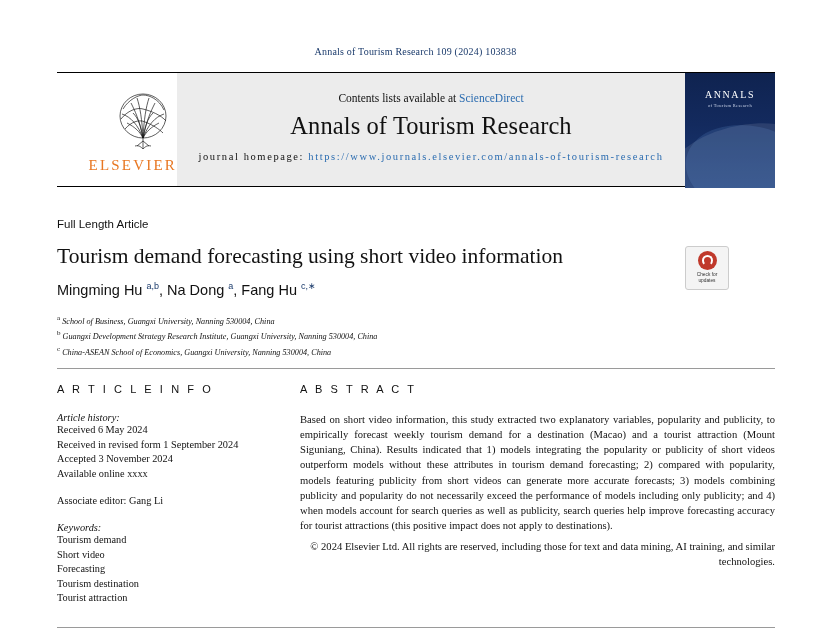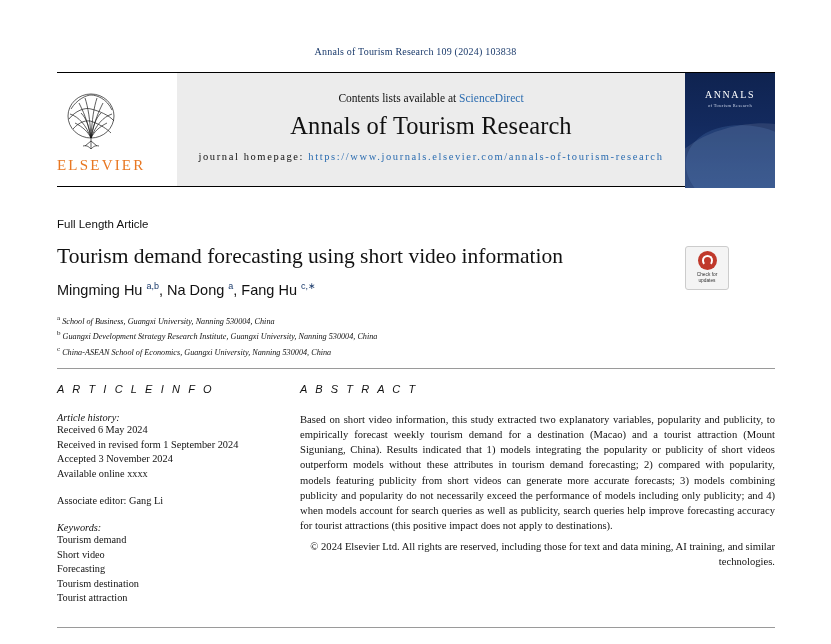--- a/index.html
+++ b/index.html
@@ -51,21 +51,21 @@
     width: 100%;
     height: 100%;
     display: flex;
     align-items: stretch;
   }
   .elsevier-block {
     width: 120px;
     flex: 0 0 120px;
     display: flex;
     flex-direction: column;
-    align-items: flex-start;
+    align-items: flex-end;
     justify-content: center;
     padding-top: 4px;
     box-sizing: border-box;
   }
   .elsevier-tree {
     width: 68px;
     height: 66px;
     display: block;
   }
   .elsevier-word {
@@ -285,21 +285,20 @@
     top: 383px;
     left: 300px;
     width: 475px;
   }
   .sec-head {
     font-family: "Liberation Sans", sans-serif;
     font-size: 11px;
     letter-spacing: 2.6px;
     color: #111;
     margin-bottom: 17px;
-    font-style: italic;
   }
   .info-label {
     font-family: "Liberation Serif", serif;
     font-style: italic;
     font-size: 10.3px;
     color: #111;
   }
   .info-line {
     font-family: "Liberation Serif", serif;
     font-size: 10.3px;

